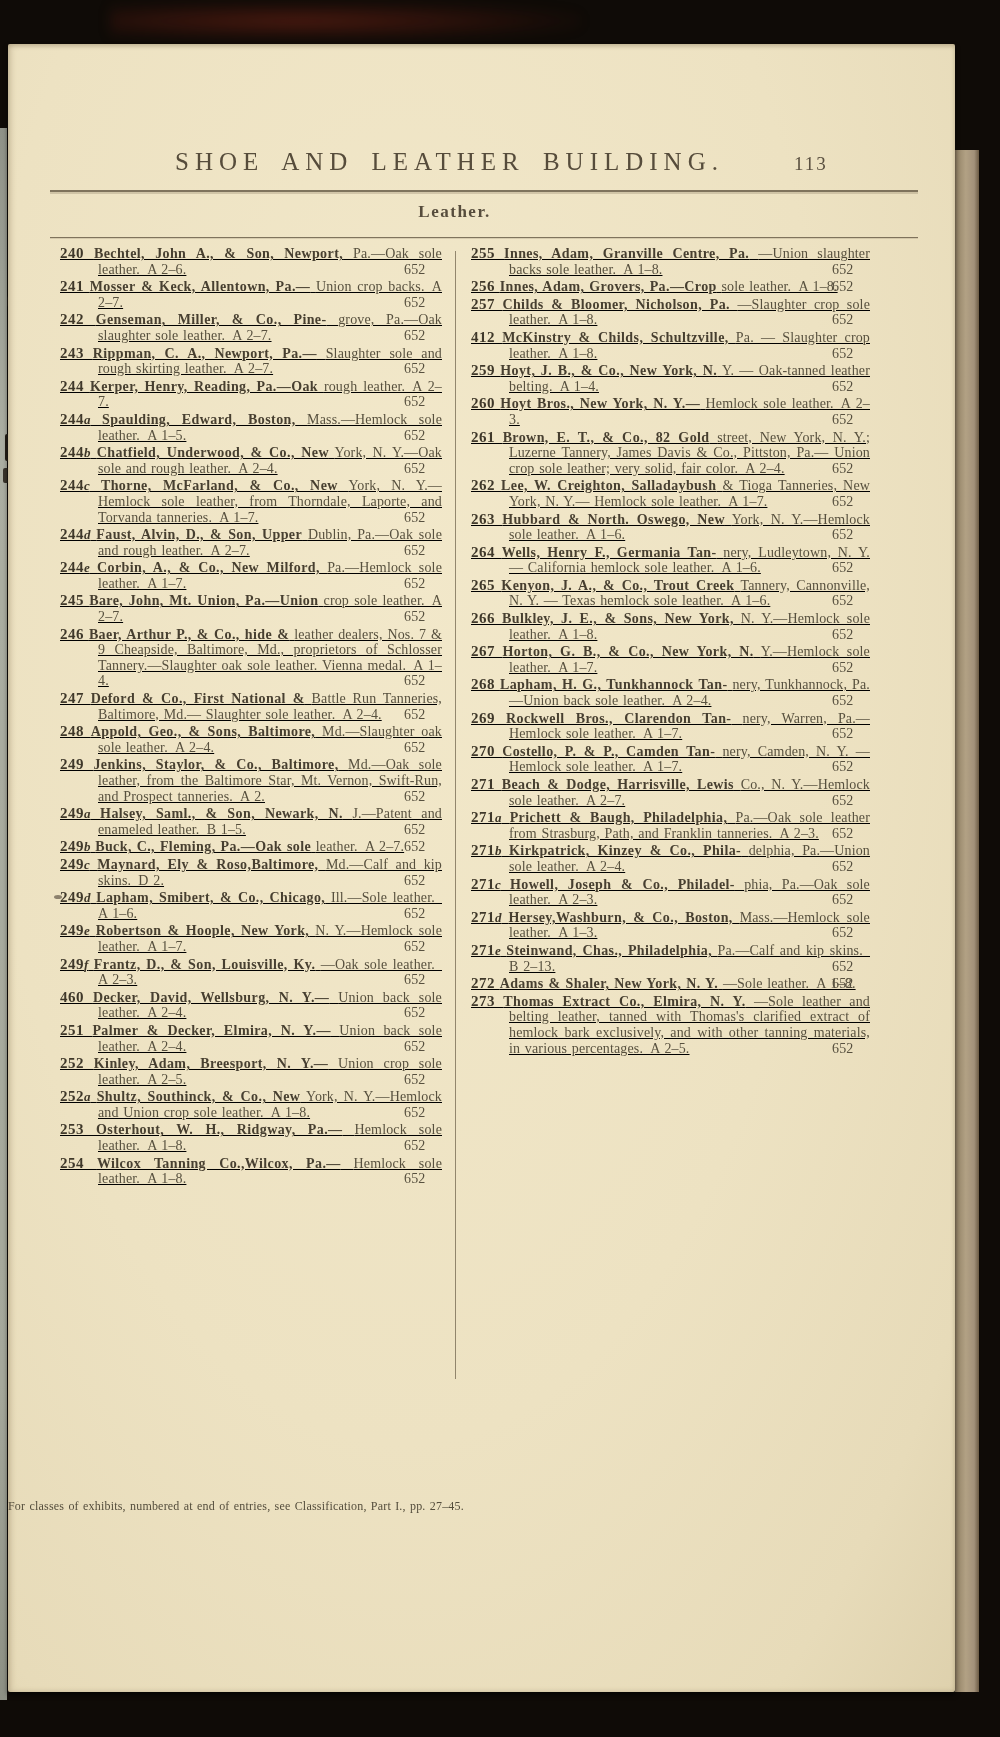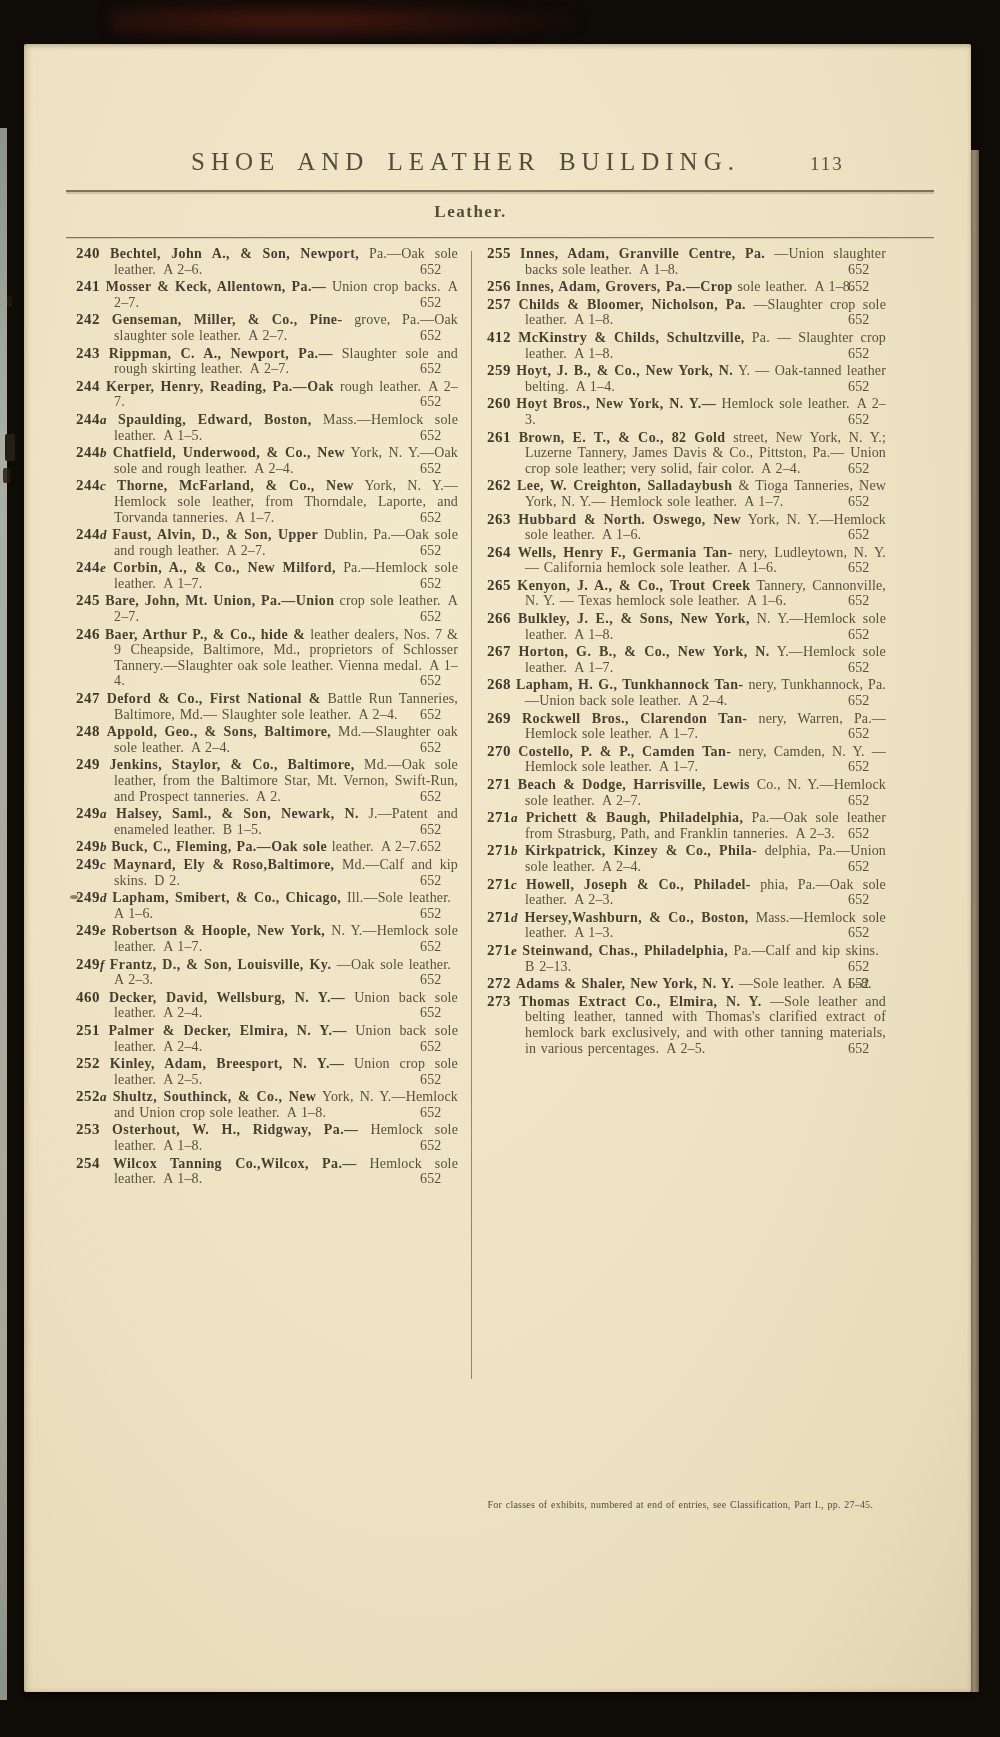--- a/index.html
+++ b/index.html
@@ -42,21 +42,20 @@
   .mark-248{
     position:absolute;left:46px;top:851px;width:8px;height:4px;
     background:rgba(60,50,38,.55);border-radius:50%;
   }
   
   .page{
     position:absolute;left:8px;top:44px;width:947px;height:1648px;
     background:radial-gradient(ellipse at 42% 32%, #f2e8ca 0%, #ede2c2 55%, #e7dbb9 85%, #ded1ad 100%);
     box-shadow:inset 0 2px 4px rgba(90,70,40,.25), inset 3px 0 6px rgba(90,70,40,.18), 0 3px 5px rgba(0,0,0,.6);
     border-radius:2px;
-    margin-left:16px;
   }
   .masthead{
     position:absolute;top:104px;left:0;width:100%;
     text-align:center;padding-right:64px;box-sizing:border-box;
   }
   .title{
     font-size:25px;letter-spacing:6px;color:#564c3b;
     word-spacing:6px;
   }
   .folio{
@@ -71,20 +70,21 @@
   .rule.r1{top:146px;}
   .rule.r2{top:193px;border-top-width:1px;box-shadow:0 1px 0 rgba(120,105,80,.2);}
   .section-head{
     position:absolute;top:158px;left:0;width:100%;
     text-align:center;padding-right:54px;box-sizing:border-box;
     font-size:17px;font-weight:bold;letter-spacing:1.5px;color:#564c3c;
   }
   .content{
     position:absolute;top:202px;left:52px;width:810px;
     display:flex;
+    text-decoration:underline;
   }
   .col{color:var(--ink);font-size:14px;line-height:15.6px;}
   .col.left{width:382px;margin-right:29px;}
   .col.right{width:399px;}
   .divider{
     position:absolute;left:447px;top:207px;height:1128px;width:0;
     border-left:1.5px solid rgba(95,83,62,.65);
   }
   .entry{
     padding-left:38px;text-indent:-38px;
@@ -94,22 +94,22 @@
     word-spacing:1px;letter-spacing:.15px;
   }
   .num{
     font-weight:bold;font-size:15px;letter-spacing:.5px;color:#3f382a;
   }
   .num i{font-style:italic;font-weight:bold;font-size:13px;letter-spacing:0;}
   .bname{font-weight:bold;letter-spacing:.4px;color:#473f30;}
   .code{float:right;color:#57503f;padding-left:10px;}
   .footer-note{
     position:absolute;top:1455px;left:0;width:100%;
-    text-align:right;padding-right:98px;box-sizing:border-box;
-    font-size:10px;color:#544d3c;letter-spacing:.2px;word-spacing:1px;
+    text-align:left;padding-right:98px;box-sizing:border-box;
+    font-size:12px;color:#544d3c;letter-spacing:.2px;word-spacing:1px;
   }
 </style>
 </head>
 <body>
 
 <div class="top-smudge"></div>
 <div class="left-edge-strip"></div>
 <div class="right-page-edges"></div>
 <div class="ink-mark m1"></div>
 <div class="ink-mark m2"></div>

